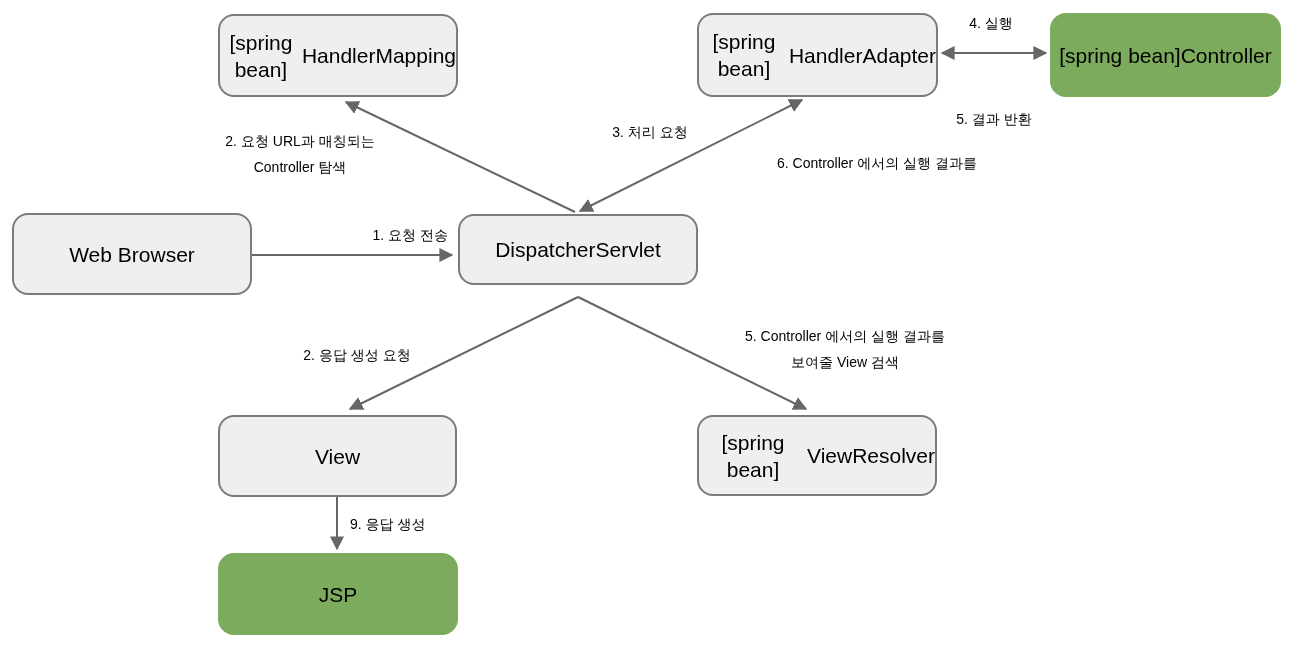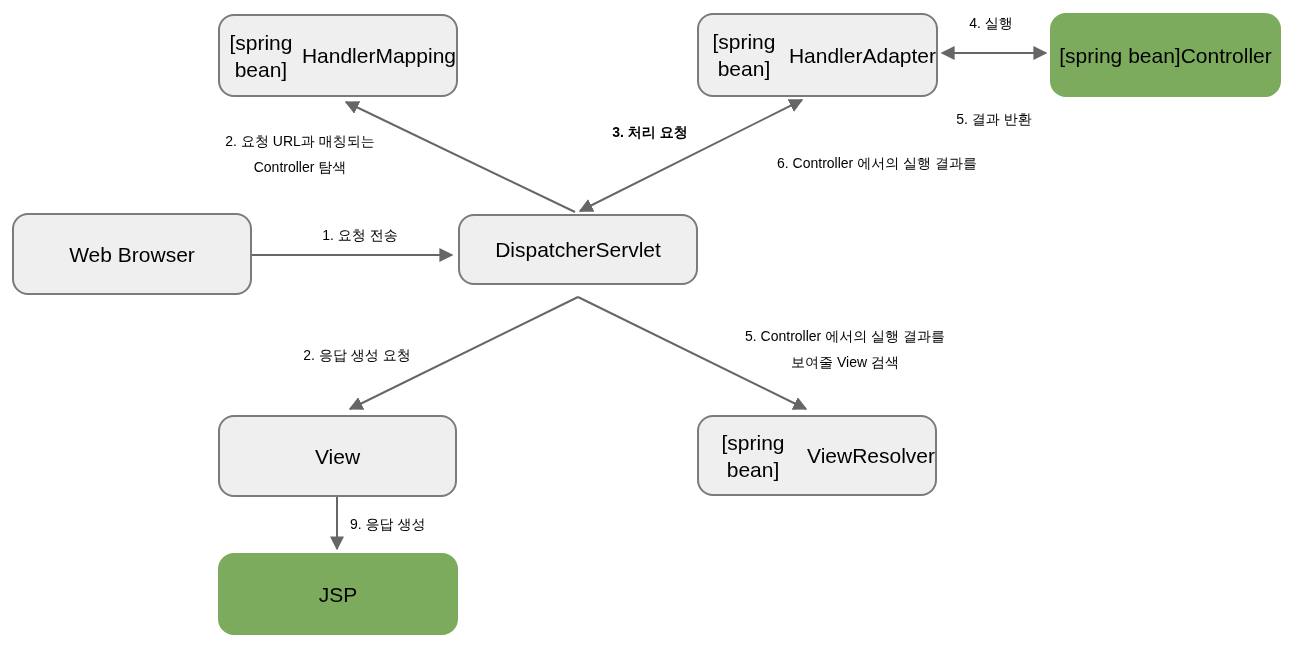--- a/index.html
+++ b/index.html
@@ -42,23 +42,23 @@
   .n-ds  {left:458px; top:214px; width:240px; height:71px;}
   .n-view{left:218px; top:415px; width:239px; height:82px;}
   .n-vr  {left:697px; top:415px; width:240px; height:81px;}
   .n-jsp {left:218px; top:553px; width:240px; height:82px;}
   .lbl{
     position:absolute;
     font-size:14px;line-height:26px;
     text-align:center;
     white-space:nowrap;
   }
-  .l-e1{left:260px; top:222px; width:200px;}
+  .l-e1{left:248px; top:222px; width:200px;text-align:right;}
   .l-e2{left:180px; top:128px; width:240px;}
-  .l-e3{left:550px; top:119px; width:200px;font-weight:bold;}
+  .l-e3{left:550px; top:119px; width:200px;}
   .l-e4{left:931px; top:10px;  width:120px;}
   .l-e5{left:914px; top:74px;  width:160px;margin-top:32px;}
   .l-e6{left:715px; top:150px; width:324px;}
   .l-e7{left:683px; top:323px; width:324px;}
   .l-e8{left:257px; top:342px; width:200px;}
   .l-e9{left:350px; top:511px; width:160px; text-align:left;}
 </style>
 </head>
 <body>
 

